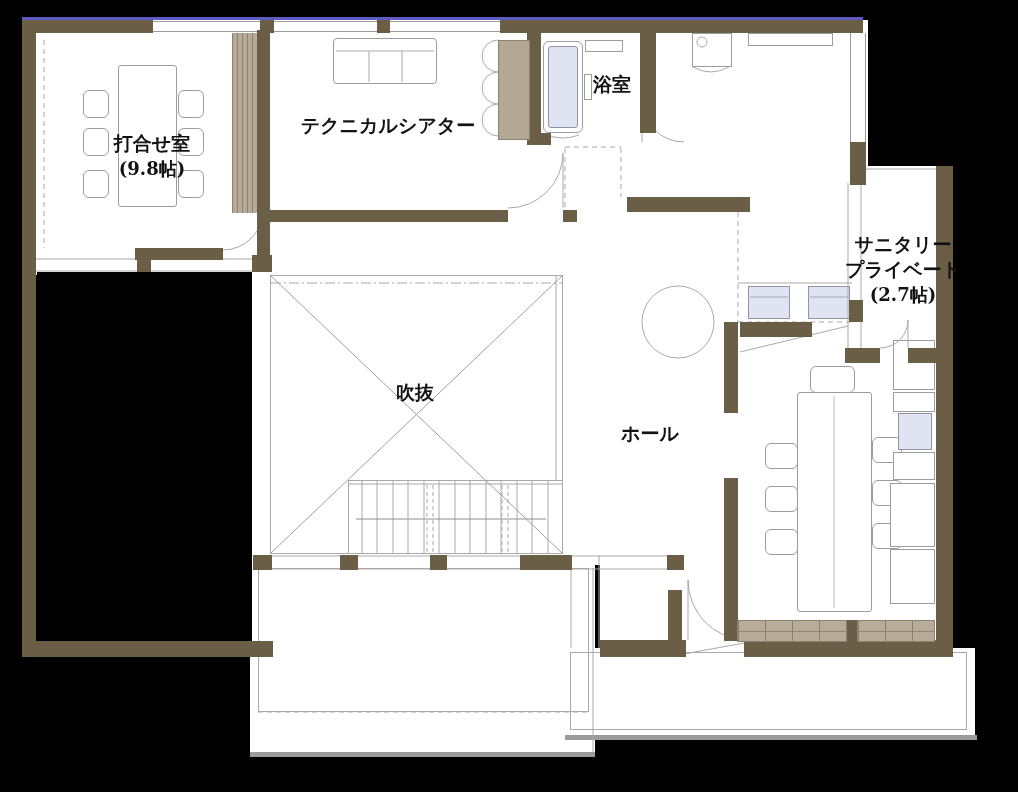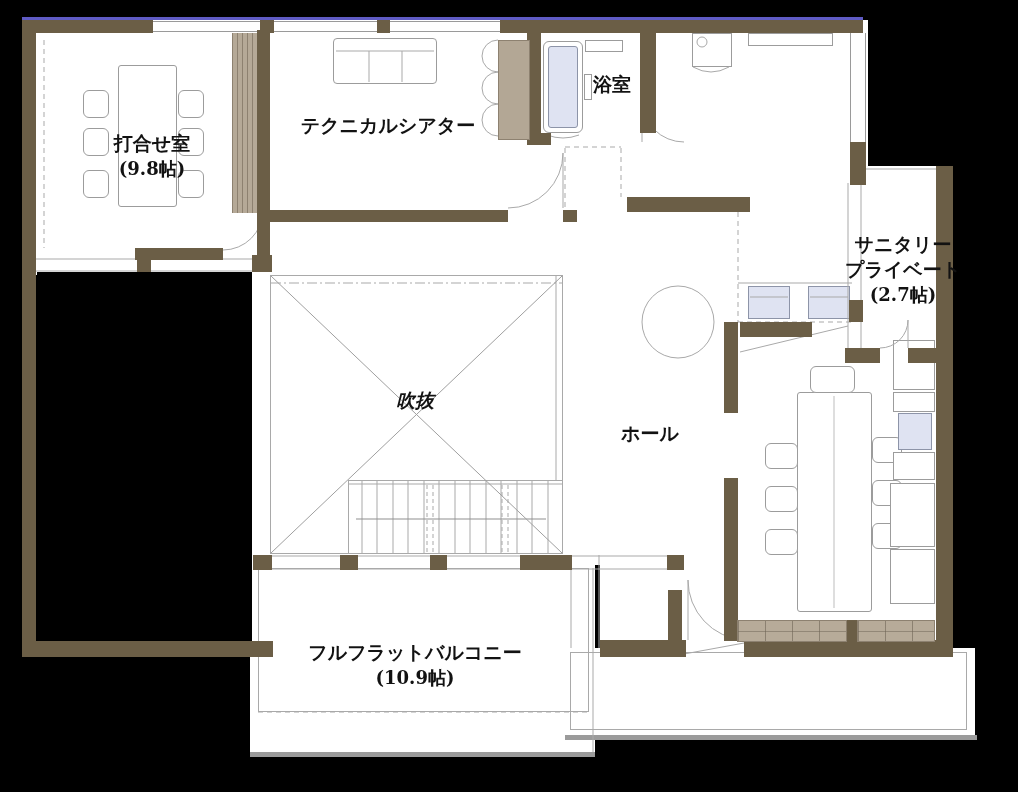--- a/index.html
+++ b/index.html
@@ -207,24 +207,20 @@
     <span class="fs-name">テクニカルシアター</span>
   </div>
   <div class="label" style="left:612px;top:72px;">
     <span class="fs-name">浴室</span>
   </div>
   <div class="label" style="left:903px;top:232px;">
     <span class="fs-name">サニタリー</span>
     <span class="fs-name">プライベート</span>
     <span class="fs-size">(2.7帖)</span>
   </div>
-  <div class="label" style="left:415px;top:388px;font-style:italic;">
+  <div class="label" style="left:415px;top:380px;">
     <span class="fs-name">吹抜</span>
   </div>
   <div class="label" style="left:650px;top:421px;">
     <span class="fs-name">ホール</span>
   </div>
-  <div class="label" style="left:415px;top:640px;">
-    <span class="fs-name">フルフラットバルコニー</span>
-    <span class="fs-size">(10.9帖)</span>
-  </div>
 
 </div>
 
 </body></html>

